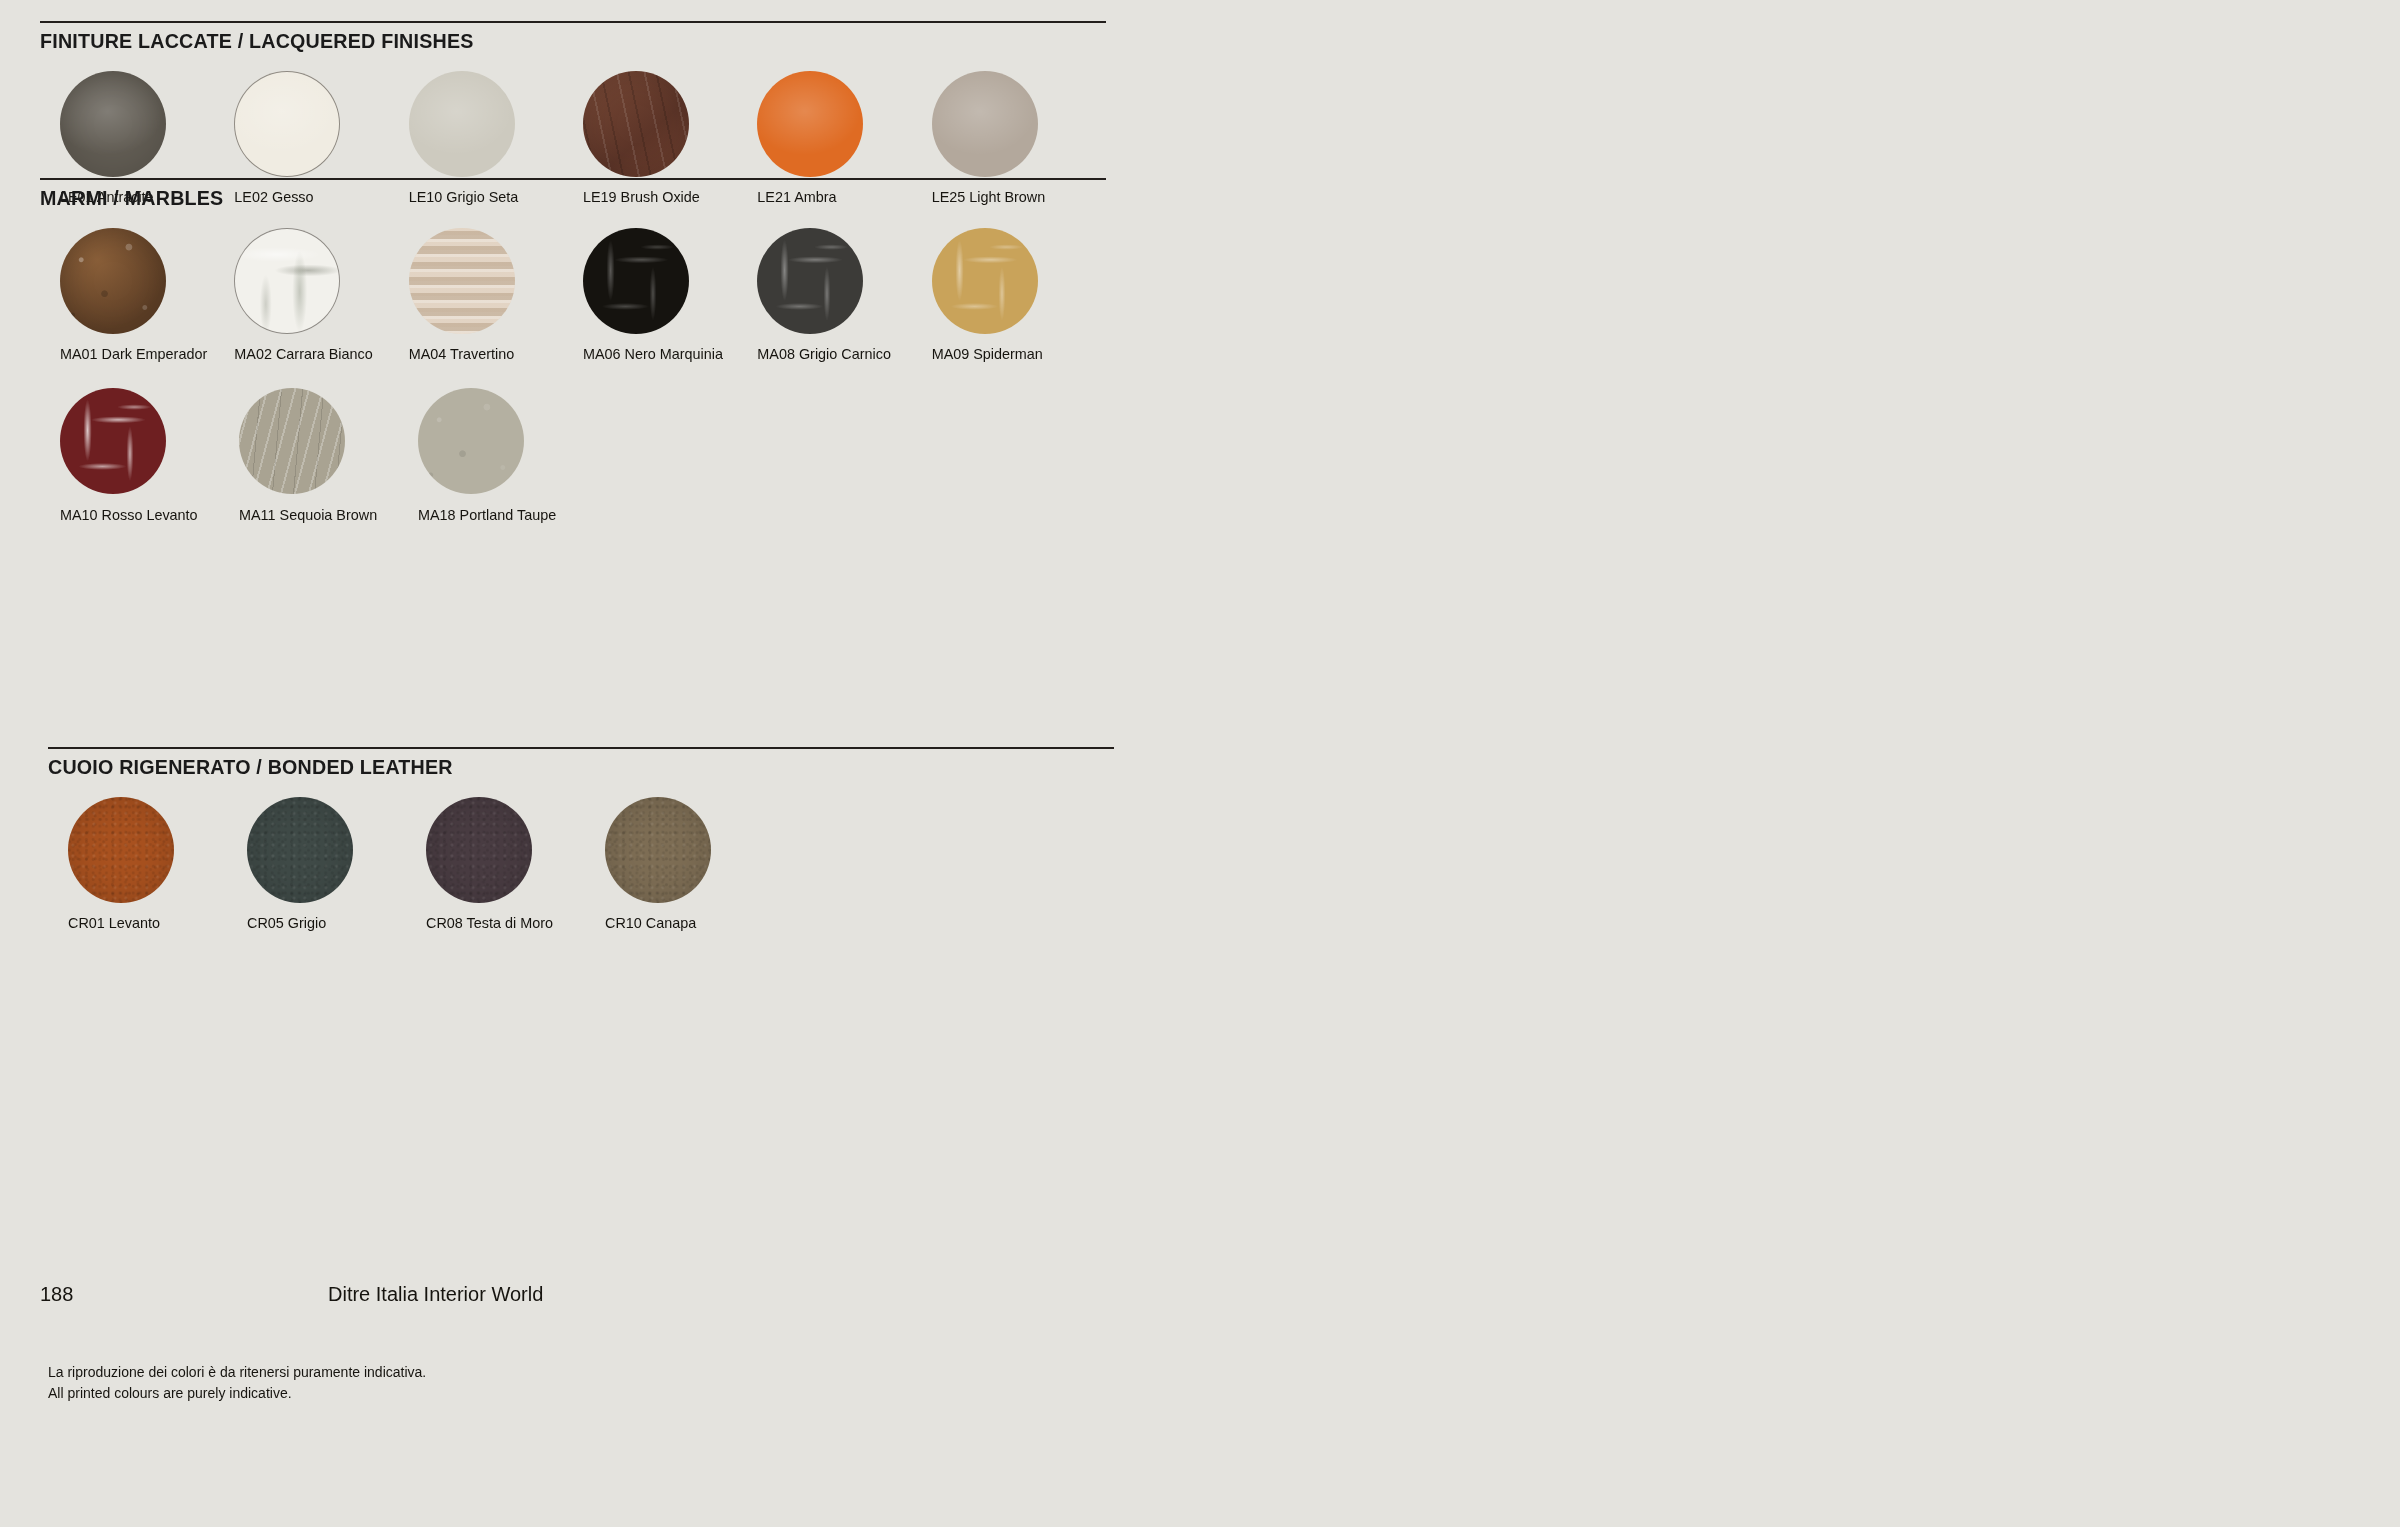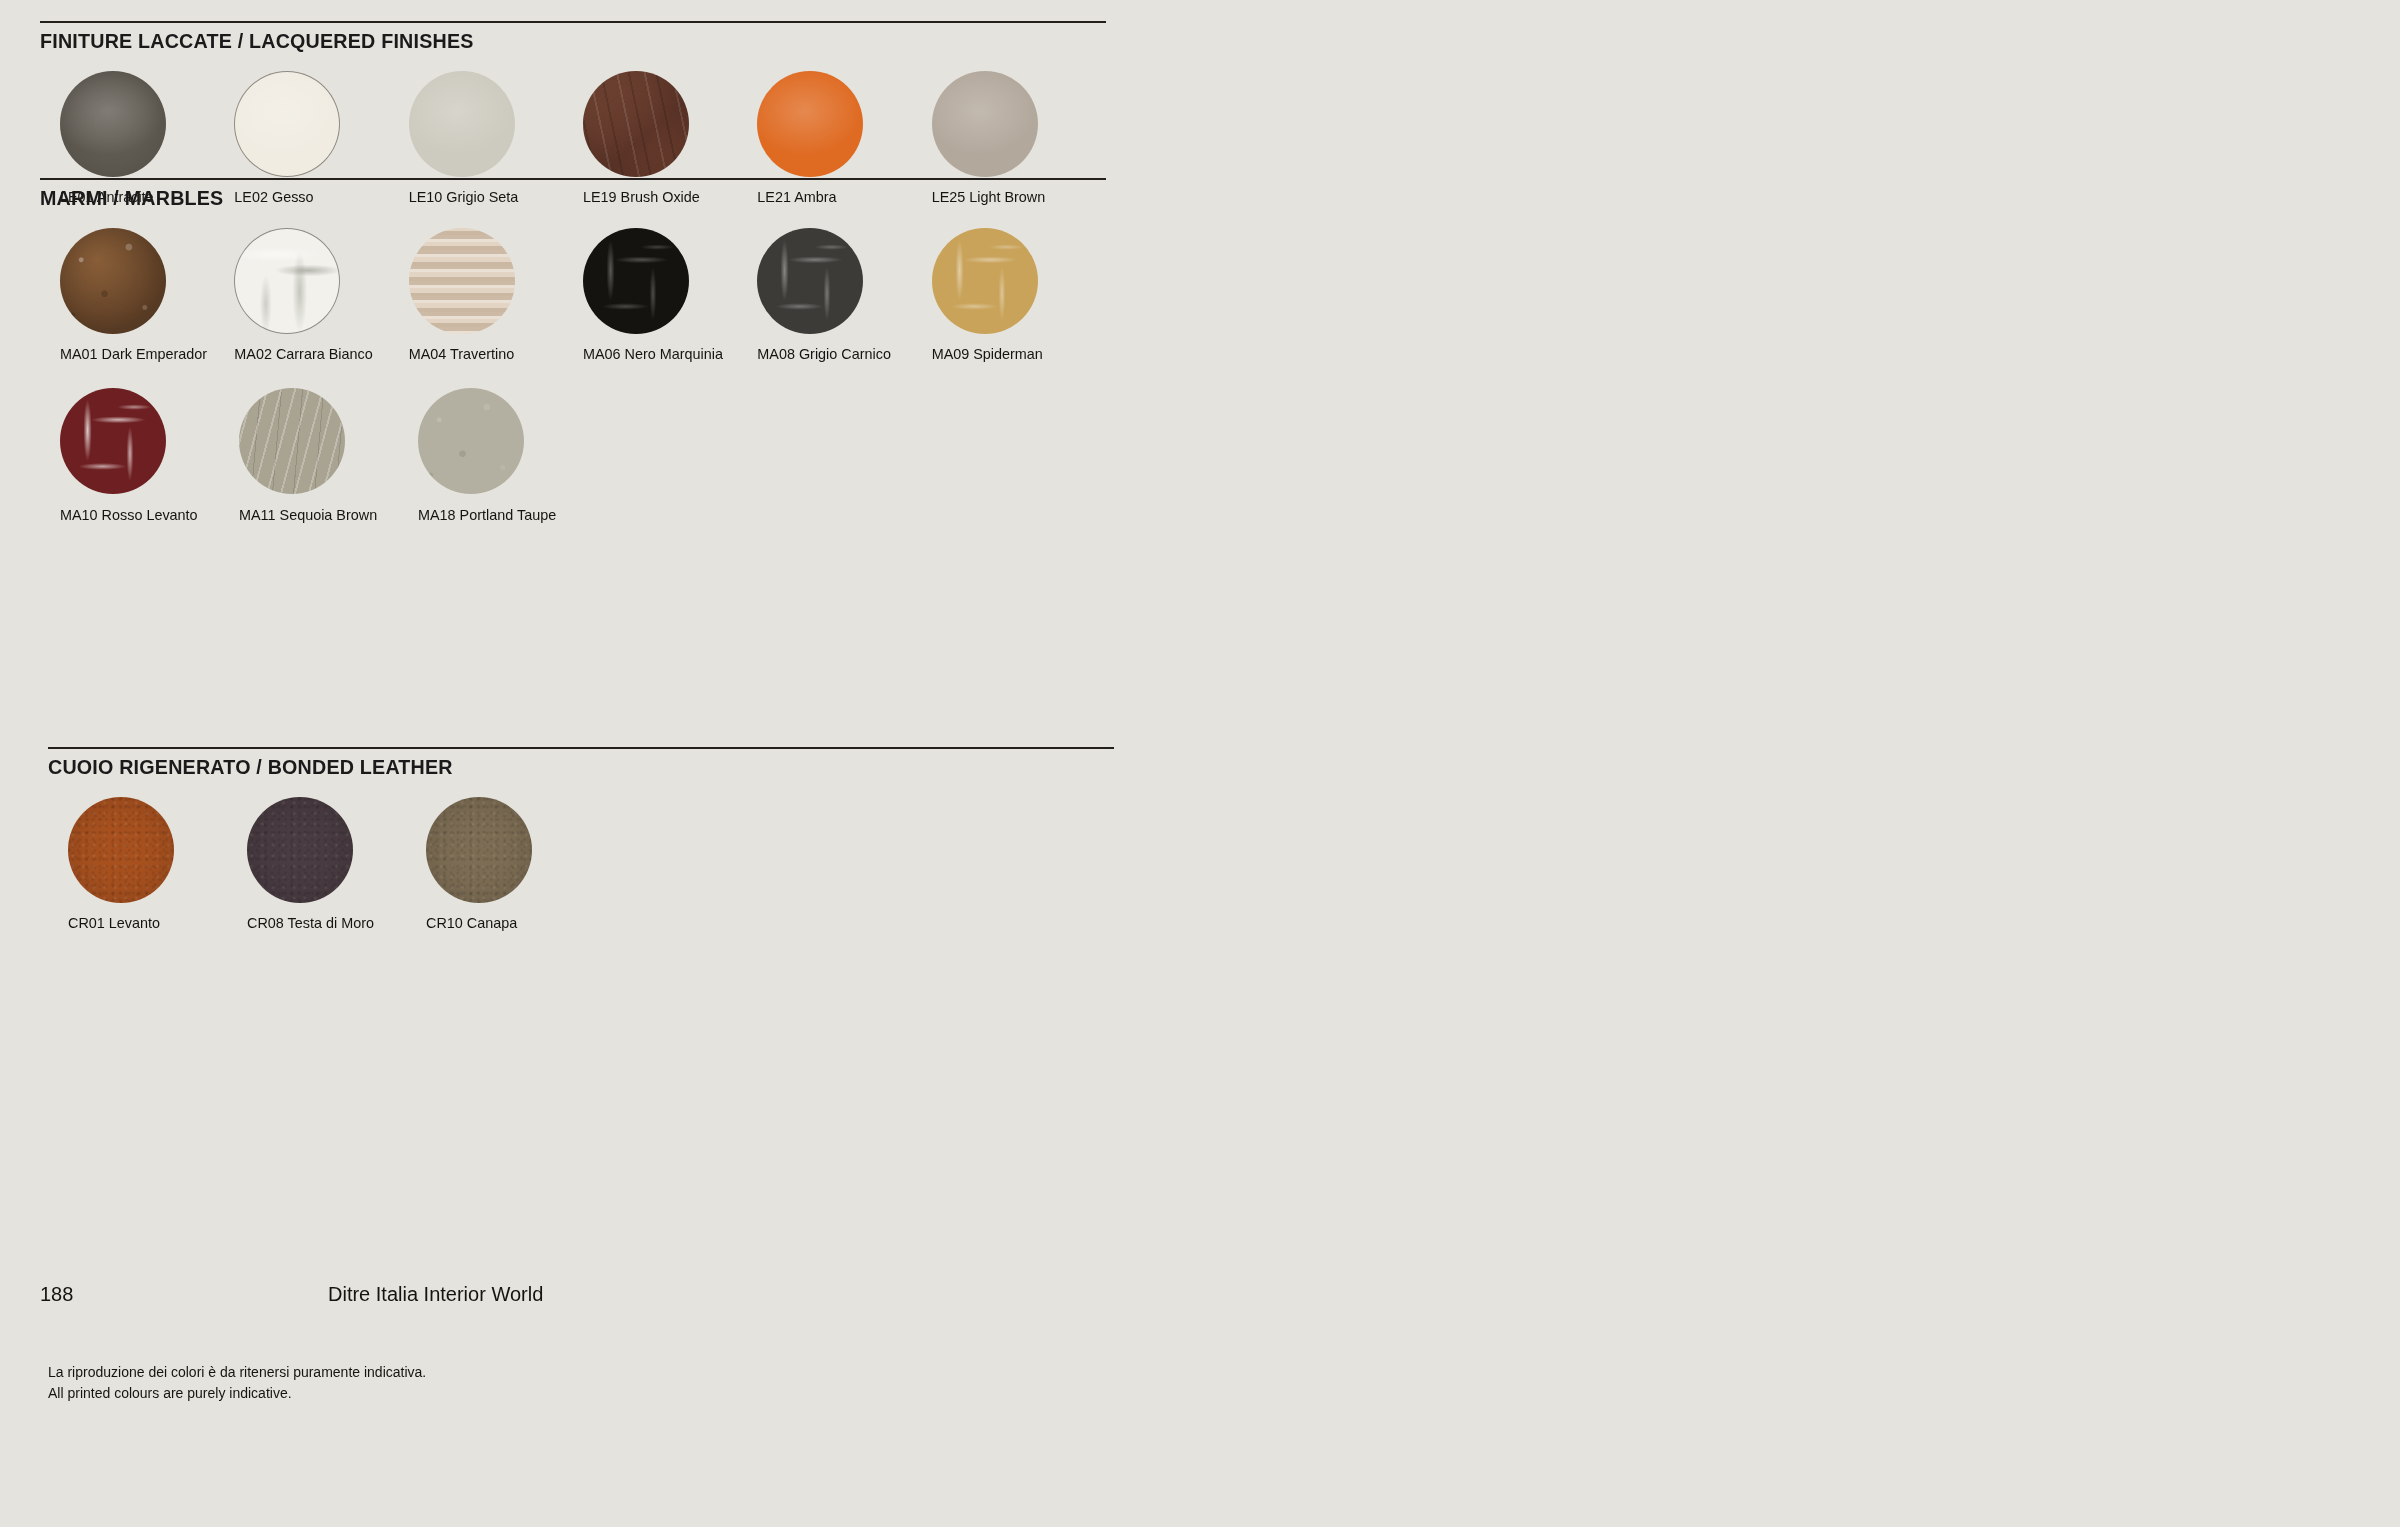--- a/index.html
+++ b/index.html
@@ -152,21 +152,21 @@
             </div>
             <div class="label llab"><span>LE25</span> <span>Light Brown</span></div>
           </div>
         </div>
       </div>
 
       <div class="section" style="position:absolute;top:178px;left:0;width:1066px;">
         <div class="rule"></div>
         <div class="sec-title">MARMI / MARBLES</div>
 
-        <div class="lgrid" style="margin-top:16.3px;">
+        <div class="lgrid" style="margin-top:16.3px;justify-content:center;">
           <div class="lcell">
             <div class="swatch lsw vign" style="background:radial-gradient(circle at 35% 30%,#8a5f39,#5e3f26 70%);">
               <div class="tx speckle"></div>
             </div>
             <div class="label llab"><span>MA01</span> <span>Dark Emperador</span></div>
           </div>
           <div class="lcell">
             <div class="swatch lsw outline" style="background:#f2f1ec;">
               <div class="tx veins"></div>
             </div>
@@ -224,20 +224,26 @@
         <div class="rule"></div>
         <div class="sec-title">CUOIO RIGENERATO / BONDED LEATHER</div>
         <div class="lgrid" style="margin-top:16.3px;">
           <div class="lcell">
             <div class="swatch lsw vign" style="background:#a8511f;">
               <div class="tx leather"></div>
             </div>
             <div class="label llab"><span>CR01</span> <span>Levanto</span></div>
           </div>
           <div class="lcell">
+            <div class="swatch lsw vign" style="background:#3f4a47;">
+              <div class="tx leather"></div>
+            </div>
+            <div class="label llab"><span>CR05</span> <span>Grigio</span></div>
+          </div>
+          <div class="lcell">
             <div class="swatch lsw vign" style="background:#493c42;">
               <div class="tx leather"></div>
             </div>
             <div class="label llab"><span>CR08</span> <span>Testa di Moro</span></div>
           </div>
           <div class="lcell">
             <div class="swatch lsw vign" style="background:#7d6d54;">
               <div class="tx leather"></div>
             </div>
             <div class="label llab"><span>CR10</span> <span>Canapa</span></div>

